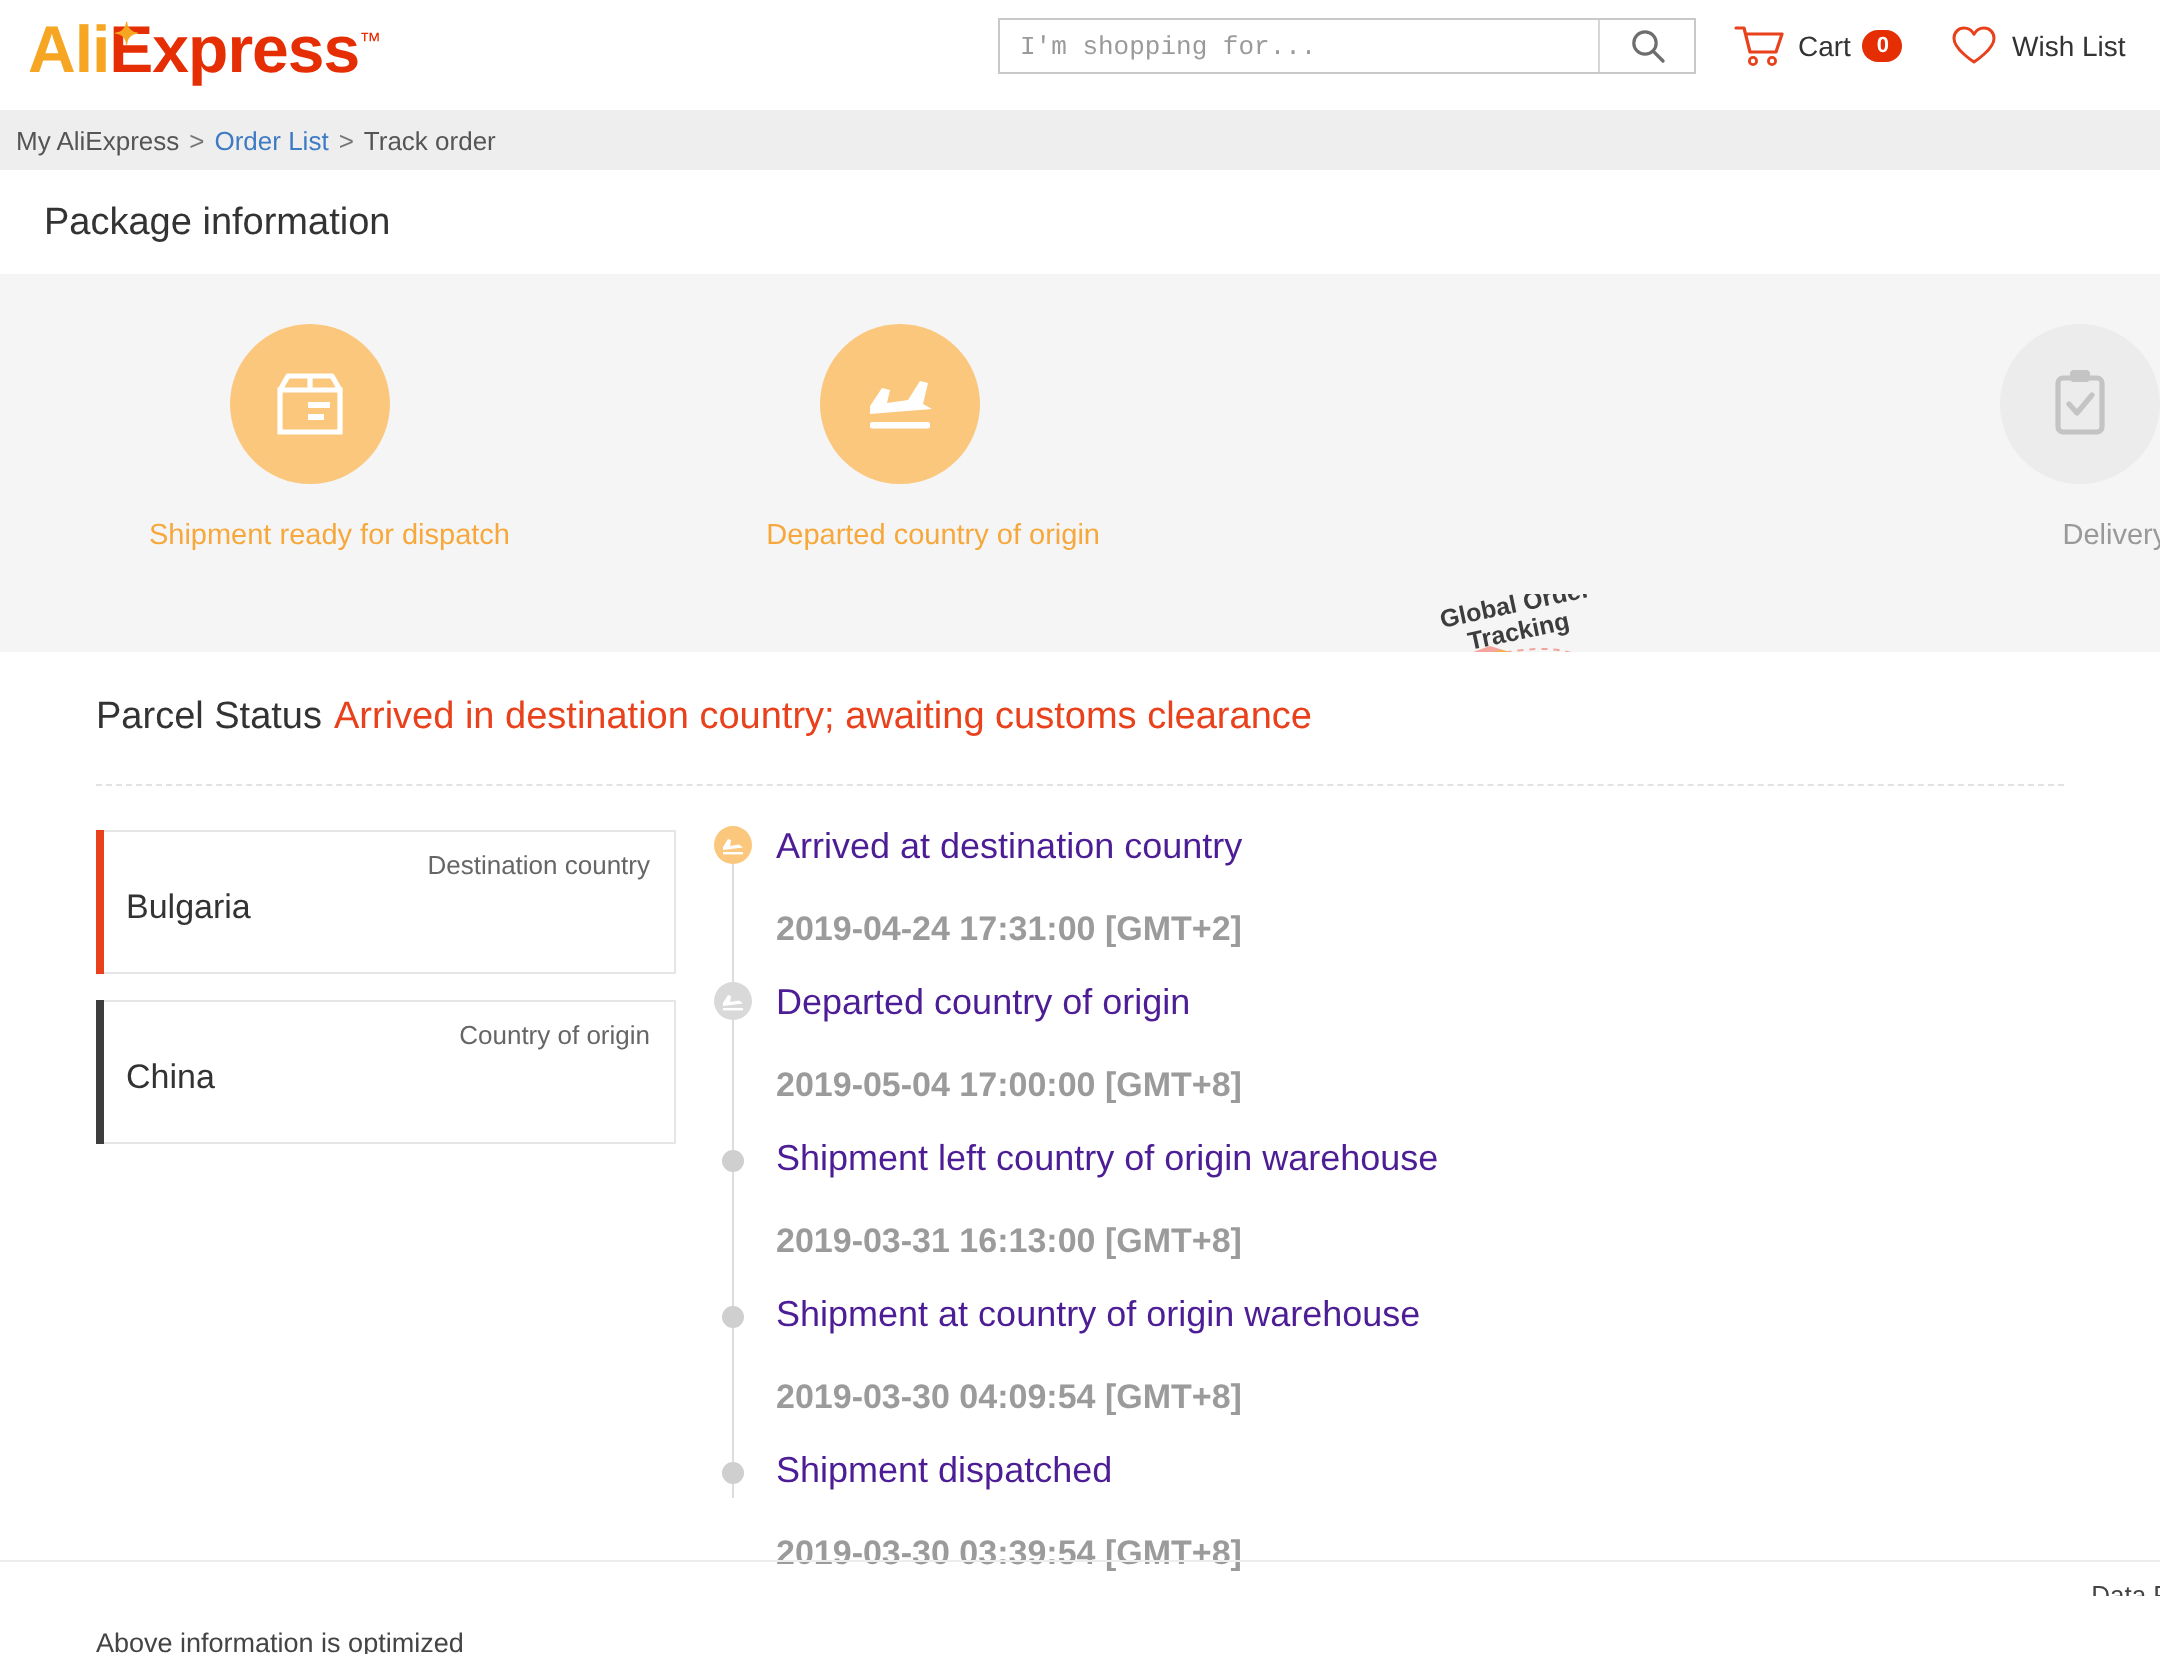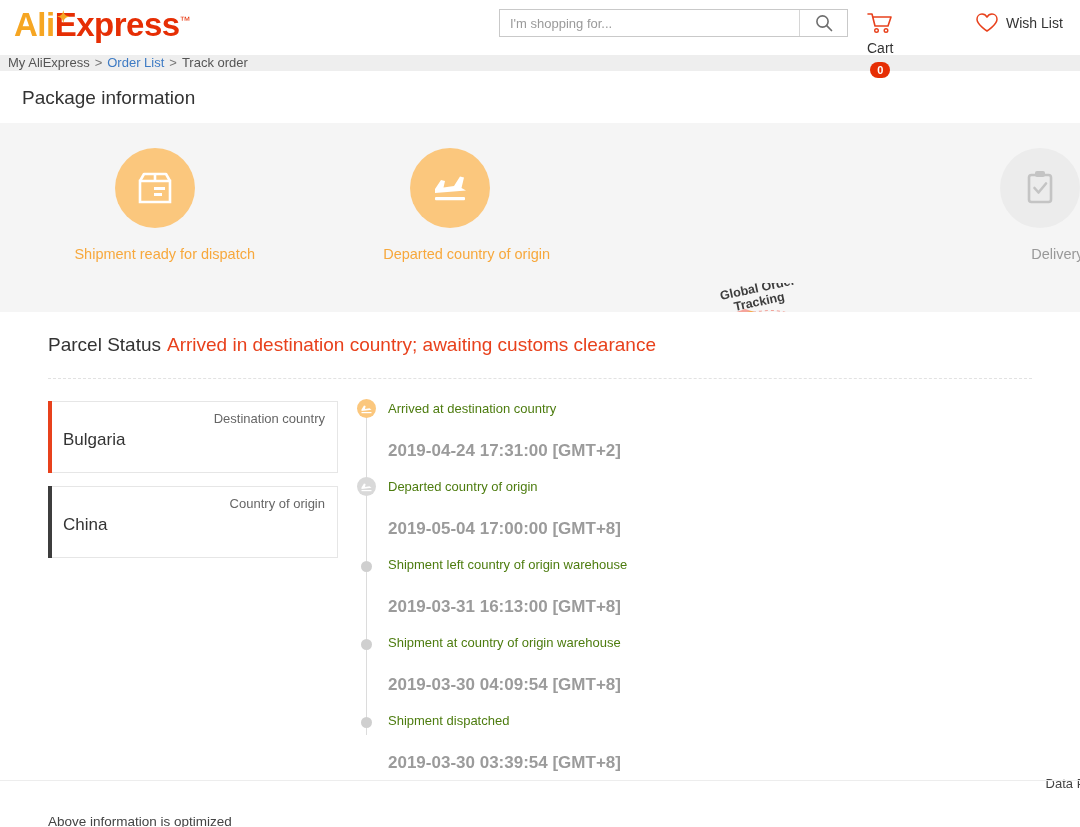--- a/index.html
+++ b/index.html
@@ -49,21 +49,21 @@
     background: #fff;
     display: flex;
     align-items: stretch;
   }
   .search-input {
     flex: 1;
     border: none;
     outline: none;
     padding: 0 10px;
     font-size: 13px;
-    font-family: Liberation Sans, sans-serif;
+    font-family: Liberation Mono, monospace;
     color: #333;
     background: transparent;
   }
   .search-input::placeholder { color: #9a9a9a; }
   .search-btn {
     width: 48px;
     border: none;
     border-left: 1px solid #d6d6d6;
     background: #fff;
     cursor: pointer;
@@ -71,21 +71,20 @@
     align-items: center;
     justify-content: center;
     padding: 0;
   }
 
   .cart-link {
     position: absolute;
     left: 867px; top: 12px;
     display: flex; align-items: center; gap: 6px;
     cursor: pointer;
-    flex-direction: column;
   }
   .cart-label { font-size: 14px; color: #333; }
   .cart-badge {
     background: #e62e04;
     color: #fff;
     font-size: 11px;
     border-radius: 9px;
     min-width: 20px;
     height: 16px;
     line-height: 16px;
@@ -97,23 +96,24 @@
   .wish-link {
     position: absolute;
     left: 975px; top: 12px;
     display: flex; align-items: center; gap: 7px;
     cursor: pointer;
   }
   .wish-label { font-size: 14px; color: #333; }
 
   
   .breadcrumb-bar {
-    height: 16px;
+    height: 30px;
     background: #eeeeee;
     display: flex;
+    align-items: center;
     padding-left: 8px;
     font-size: 13px;
     color: #555;
   }
   .breadcrumb-bar .crumb { color: #555; }
   .breadcrumb-bar .crumb.link { color: #3e7bc4; cursor: pointer; }
   .breadcrumb-bar .sep { margin: 0 5px; color: #777; }
 
   
   .page-title {
@@ -238,22 +238,22 @@
     background: #cfcfcf;
   }
   .tl-dot.icon {
     left: -4px; top: -2px;
     width: 19px; height: 19px;
     display: flex; align-items: center; justify-content: center;
   }
   .tl-dot.icon.active { background: #fbc77d; }
   .tl-dot.icon.muted { background: #d9d9d9; }
   .tl-title {
-    font-size: 13px;
-    color: #4d7c0f;
+    font-size: 18px;
+    color: #4c1d95;
     line-height: 16px;
   }
   .tl-time {
     margin-top: 24px;
     font-size: 17px;
     color: #9b9b9b;
     font-weight: bold;
   }
 
   .data-provider {

